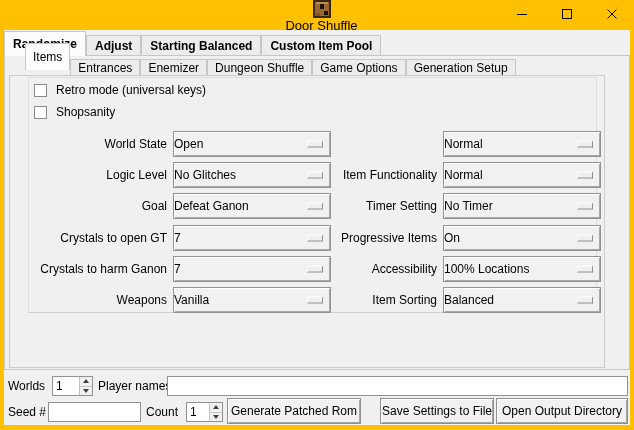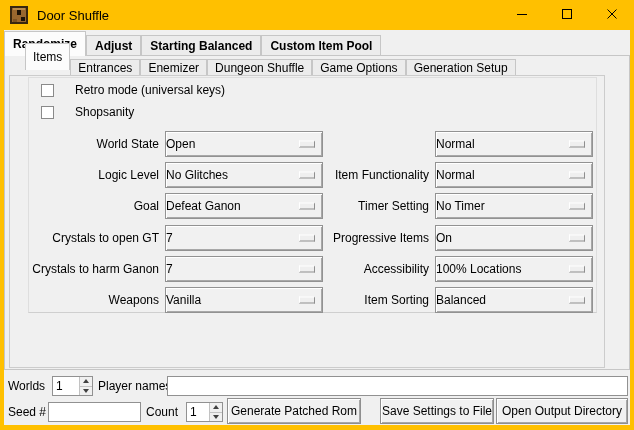--- a/index.html
+++ b/index.html
@@ -4,21 +4,21 @@
 <style>
   * { box-sizing: border-box; margin: 0; padding: 0; }
   html,body { background:#888; }
   #window {
     position: relative; width: 634px; height: 430px;
     background: #FFC000; overflow: hidden;
     font-family: "Liberation Sans", "DejaVu Sans", sans-serif;
     color: #000;
   }
   
-  .titlebar { position:absolute; left:0; top:0; width:100%; height:30px; display:flex; align-items:center; }
+  .titlebar { position:absolute; left:0; top:0; width:100%; height:30px; display:flex; align-items:center;flex-direction:column; }
   .win-icon { width:18px; height:18px; margin-left:10px; flex:0 0 auto; }
   .title    { margin-left:9px; font-size:13px; }
   .win-controls { position:absolute; right:0; top:0; height:30px; display:flex; }
   .win-btn  { width:45px; height:30px; display:flex; align-items:center; justify-content:center; cursor:default; }
   
   .body { position:absolute; left:4px; top:30px; width:626px; height:395px; background:#F0F0F0; font-size:12px; }
   
   .tabs1 { position:absolute; left:0; top:1px; height:25px; display:flex; align-items:flex-end; z-index:6; }
   .tabs2 { position:absolute; left:21px; top:27px; height:19px; display:flex; align-items:flex-end; z-index:6; }
   .tab { border:1px solid #c6c6c6; border-bottom:none; background:#ececec;
@@ -28,24 +28,24 @@
   .tabs2 .tab { height:16px; margin-bottom:1px; padding:0 7px; }
   .tabs2 .tab.selected { height:27px; margin-bottom:6px; background:#fcfcfc; }
   
   .page-outer { position:absolute; left:0; top:25px; width:626px; height:315px;
                 border:1px solid #c6c6c6; background:#f0f0f0; z-index:1; }
   .page-inner { position:absolute; left:5px; top:45px; width:596px; height:293px;
                 border:1px solid #cccccc; background:#f0f0f0; z-index:2; }
   .options-frame { position:absolute; left:24px; top:47px; width:569px; height:236px;
                 border:1px solid #dedede; border-bottom-color:#cfcfcf; background:#f0f0f0; z-index:3; }
   
-  .check-row { position:absolute; left:12px; height:14px; display:flex; align-items:center;gap:12px; }
+  .check-row { position:absolute; left:5px; height:14px; display:flex; align-items:center; }
   .cb { width:13px; height:13px; background:#fff; border:1px solid #8a8a8a; margin-right:9px; flex:0 0 auto; }
   
-  .opt-row { position:absolute; left:0; width:100%; height:26px; }
+  .opt-row { position:absolute; left:8px; width:100%; height:26px; }
   .opt-label { position:absolute; top:0; height:26px; line-height:26px; text-align:right; white-space:nowrap; }
   .ol-left  { left:0;   width:130px; }
   .ol-right { left:240px; width:160px; }
   .dd { position:absolute; top:0; height:26px; width:158px; background:#f1f1f1;
         border:1px solid #929292; box-shadow: inset 1px 1px 0 #ffffff, inset -1px -1px 0 #a8a8a8;
         display:flex; align-items:center; padding-right:26px; cursor:default; }
   .dd-left  { left:136px; }
   .dd-right { left:406px; }
   .dd-ind { position:absolute; right:7px; top:50%; transform:translateY(-50%);
             width:16px; height:7px; background:#efefef;

